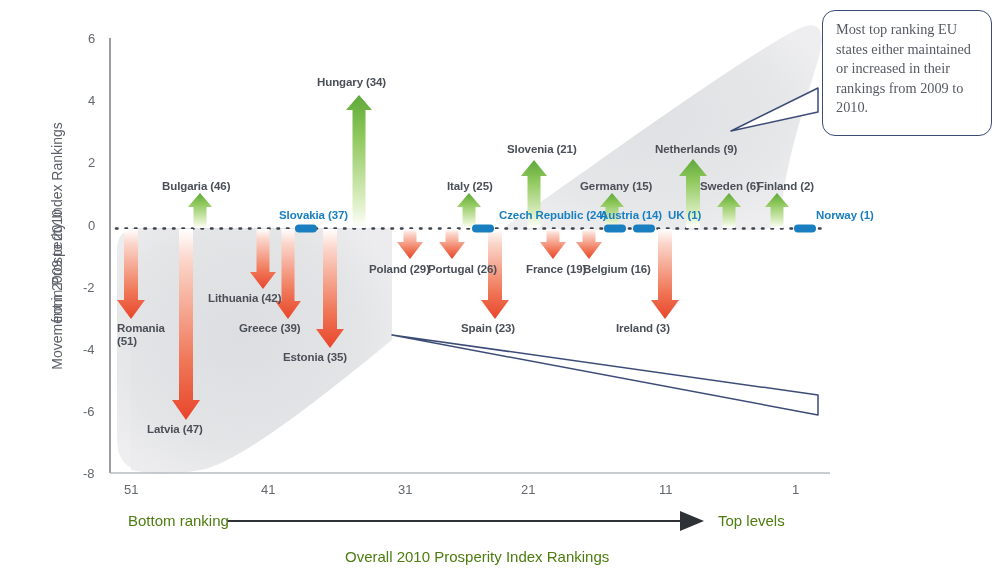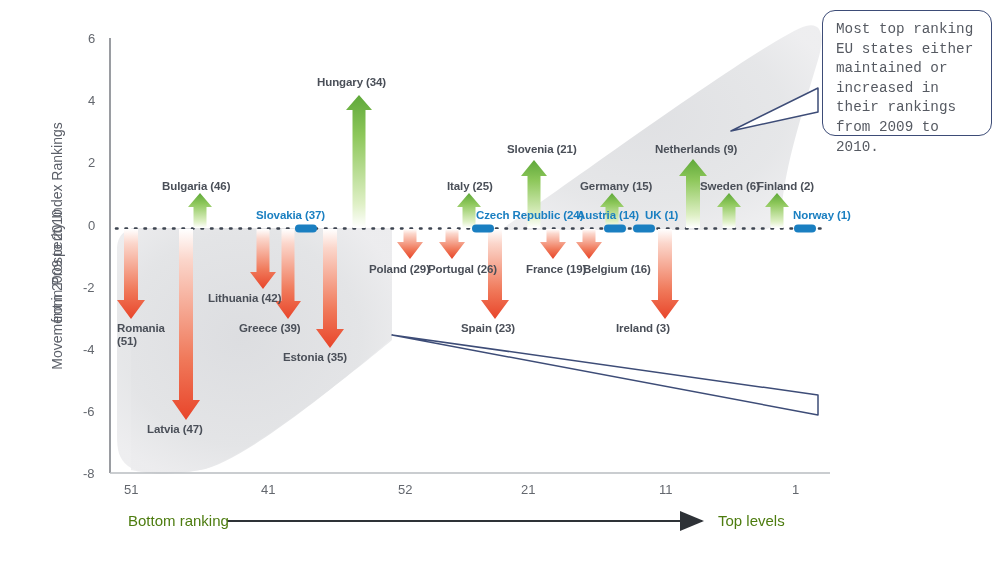--- a/index.html
+++ b/index.html
@@ -5,28 +5,28 @@
   html,body{margin:0;padding:0;}
   body{
     width:1000px;height:571px;background:#ffffff;
     font-family:"Liberation Sans", sans-serif;
     color:#3d4450;overflow:hidden;position:relative;
   }
   #stage{position:absolute;left:0;top:0;width:1000px;height:571px;}
   svg.layer{position:absolute;left:0;top:0;width:1000px;height:571px;overflow:visible;}
   .lbl{position:absolute;white-space:nowrap;font-weight:bold;font-size:11.5px;
        color:#4a4f58;letter-spacing:-0.1px;line-height:12.5px;}
-  .lbl.blue{color:#1a7fc1;}
+  .lbl.blue{color:#1a7fc1;margin-left:23px;}
   .tick{position:absolute;font-size:13px;color:#63676e;white-space:nowrap;}
   .axtitle{position:absolute;font-size:14px;color:#5c6069;white-space:nowrap;}
   .callout{
     position:absolute;box-sizing:border-box;
     border:1.6px solid #3d4c77;border-radius:13px;background:#ffffff;
     font-size:14.3px;line-height:19.6px;color:#565a62;
-    padding:9px 11px 9px 13px;font-family:Liberation Mono, monospace;
+    padding:9px 11px 9px 13px;font-family:Liberation Serif, serif;
   }
   .bottomtxt{position:absolute;font-size:15px;color:#4d7c0f;white-space:nowrap;}
 </style>
 </head>
 <body>
 
 <div id="stage">
 
   <svg class="layer" viewBox="0 0 1000 571">
     <defs>
@@ -176,30 +176,31 @@
   <div class="tick" style="left:88px;top:93px;">4</div>
   <div class="tick" style="left:88px;top:155px;">2</div>
   <div class="tick" style="left:88px;top:218px;">0</div>
   <div class="tick" style="left:83px;top:280px;">-2</div>
   <div class="tick" style="left:83px;top:342px;">-4</div>
   <div class="tick" style="left:83px;top:404px;">-6</div>
   <div class="tick" style="left:83px;top:466px;">-8</div>
 
   <div class="tick" style="left:124px;top:482px;">51</div>
   <div class="tick" style="left:261px;top:482px;">41</div>
-  <div class="tick" style="left:398px;top:482px;">52</div>
+  <div class="tick" style="left:398px;top:482px;">31</div>
   <div class="tick" style="left:521px;top:482px;">21</div>
   <div class="tick" style="left:659px;top:482px;">11</div>
   <div class="tick" style="left:792px;top:482px;">1</div>
 
   <div class="axtitle" style="left:-103px;top:238px;width:320px;text-align:center;transform:rotate(-90deg);">Movement in Prosperity Index Rankings</div>
   <div class="axtitle" style="left:-63px;top:258px;width:240px;text-align:center;transform:rotate(-90deg);">from 2009 to 2010</div>
 
   <div class="bottomtxt" style="left:128px;top:512px;">Bottom ranking</div>
   <div class="bottomtxt" style="left:718px;top:512px;">Top levels</div>
+  <div class="bottomtxt" style="left:345px;top:548px;">Overall 2010 Prosperity Index Rankings</div>
 
   <div class="lbl" style="left:117px;top:322px;white-space:normal;width:60px;">Romania (51)</div>
   <div class="lbl" style="left:147px;top:423px;">Latvia (47)</div>
   <div class="lbl" style="left:162px;top:180px;">Bulgaria (46)</div>
   <div class="lbl" style="left:208px;top:292px;">Lithuania (42)</div>
   <div class="lbl" style="left:239px;top:322px;">Greece (39)</div>
   <div class="lbl blue" style="left:256px;top:209px;">Slovakia (37)</div>
   <div class="lbl" style="left:283px;top:351px;">Estonia (35)</div>
   <div class="lbl" style="left:317px;top:76px;">Hungary (34)</div>
   <div class="lbl" style="left:369px;top:263px;">Poland (29)</div>

